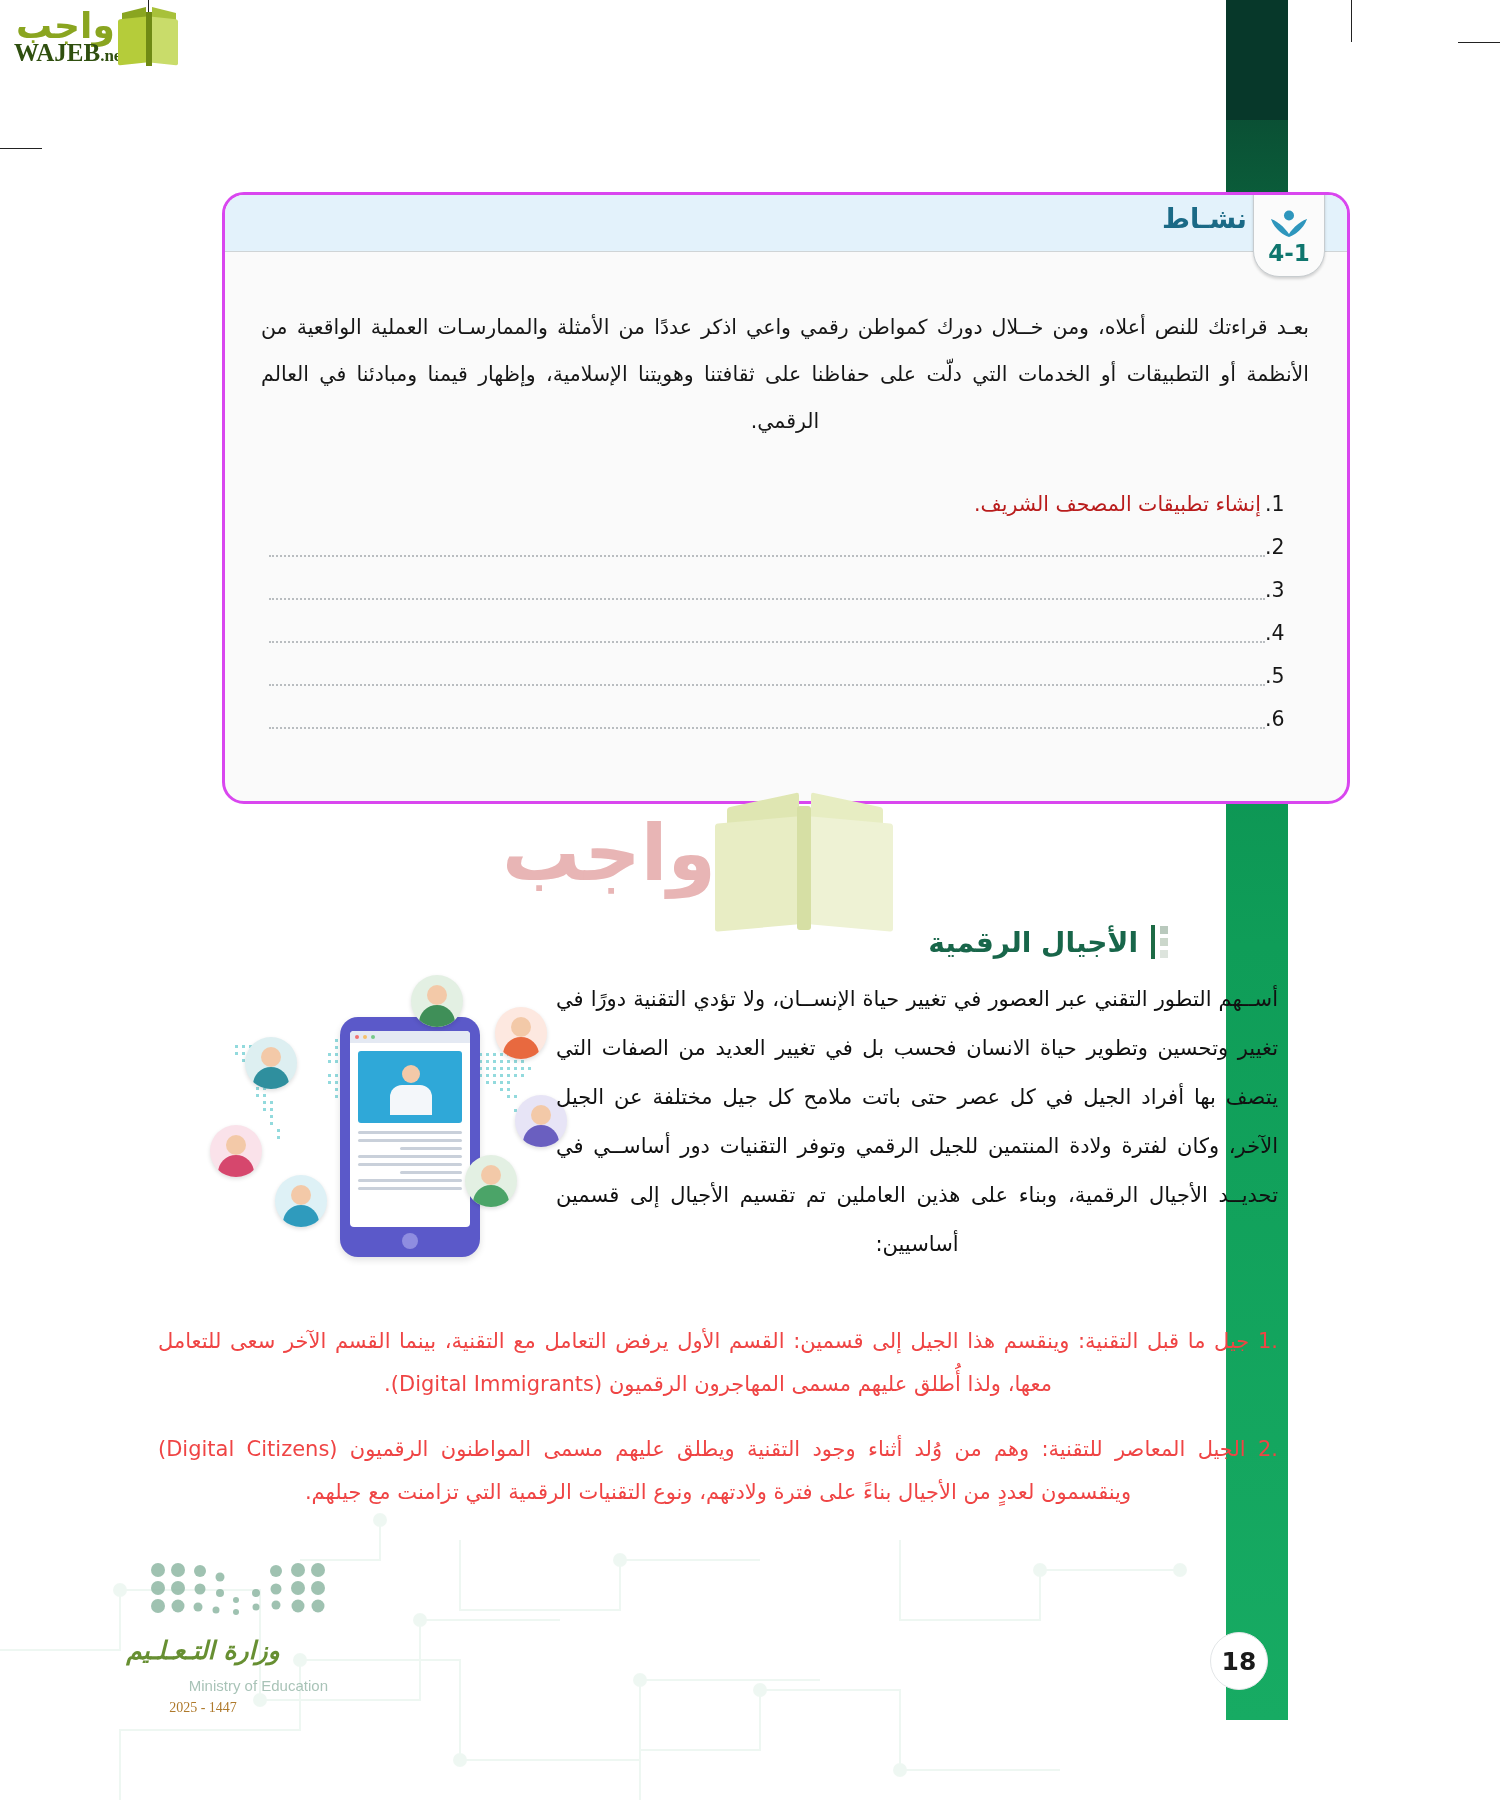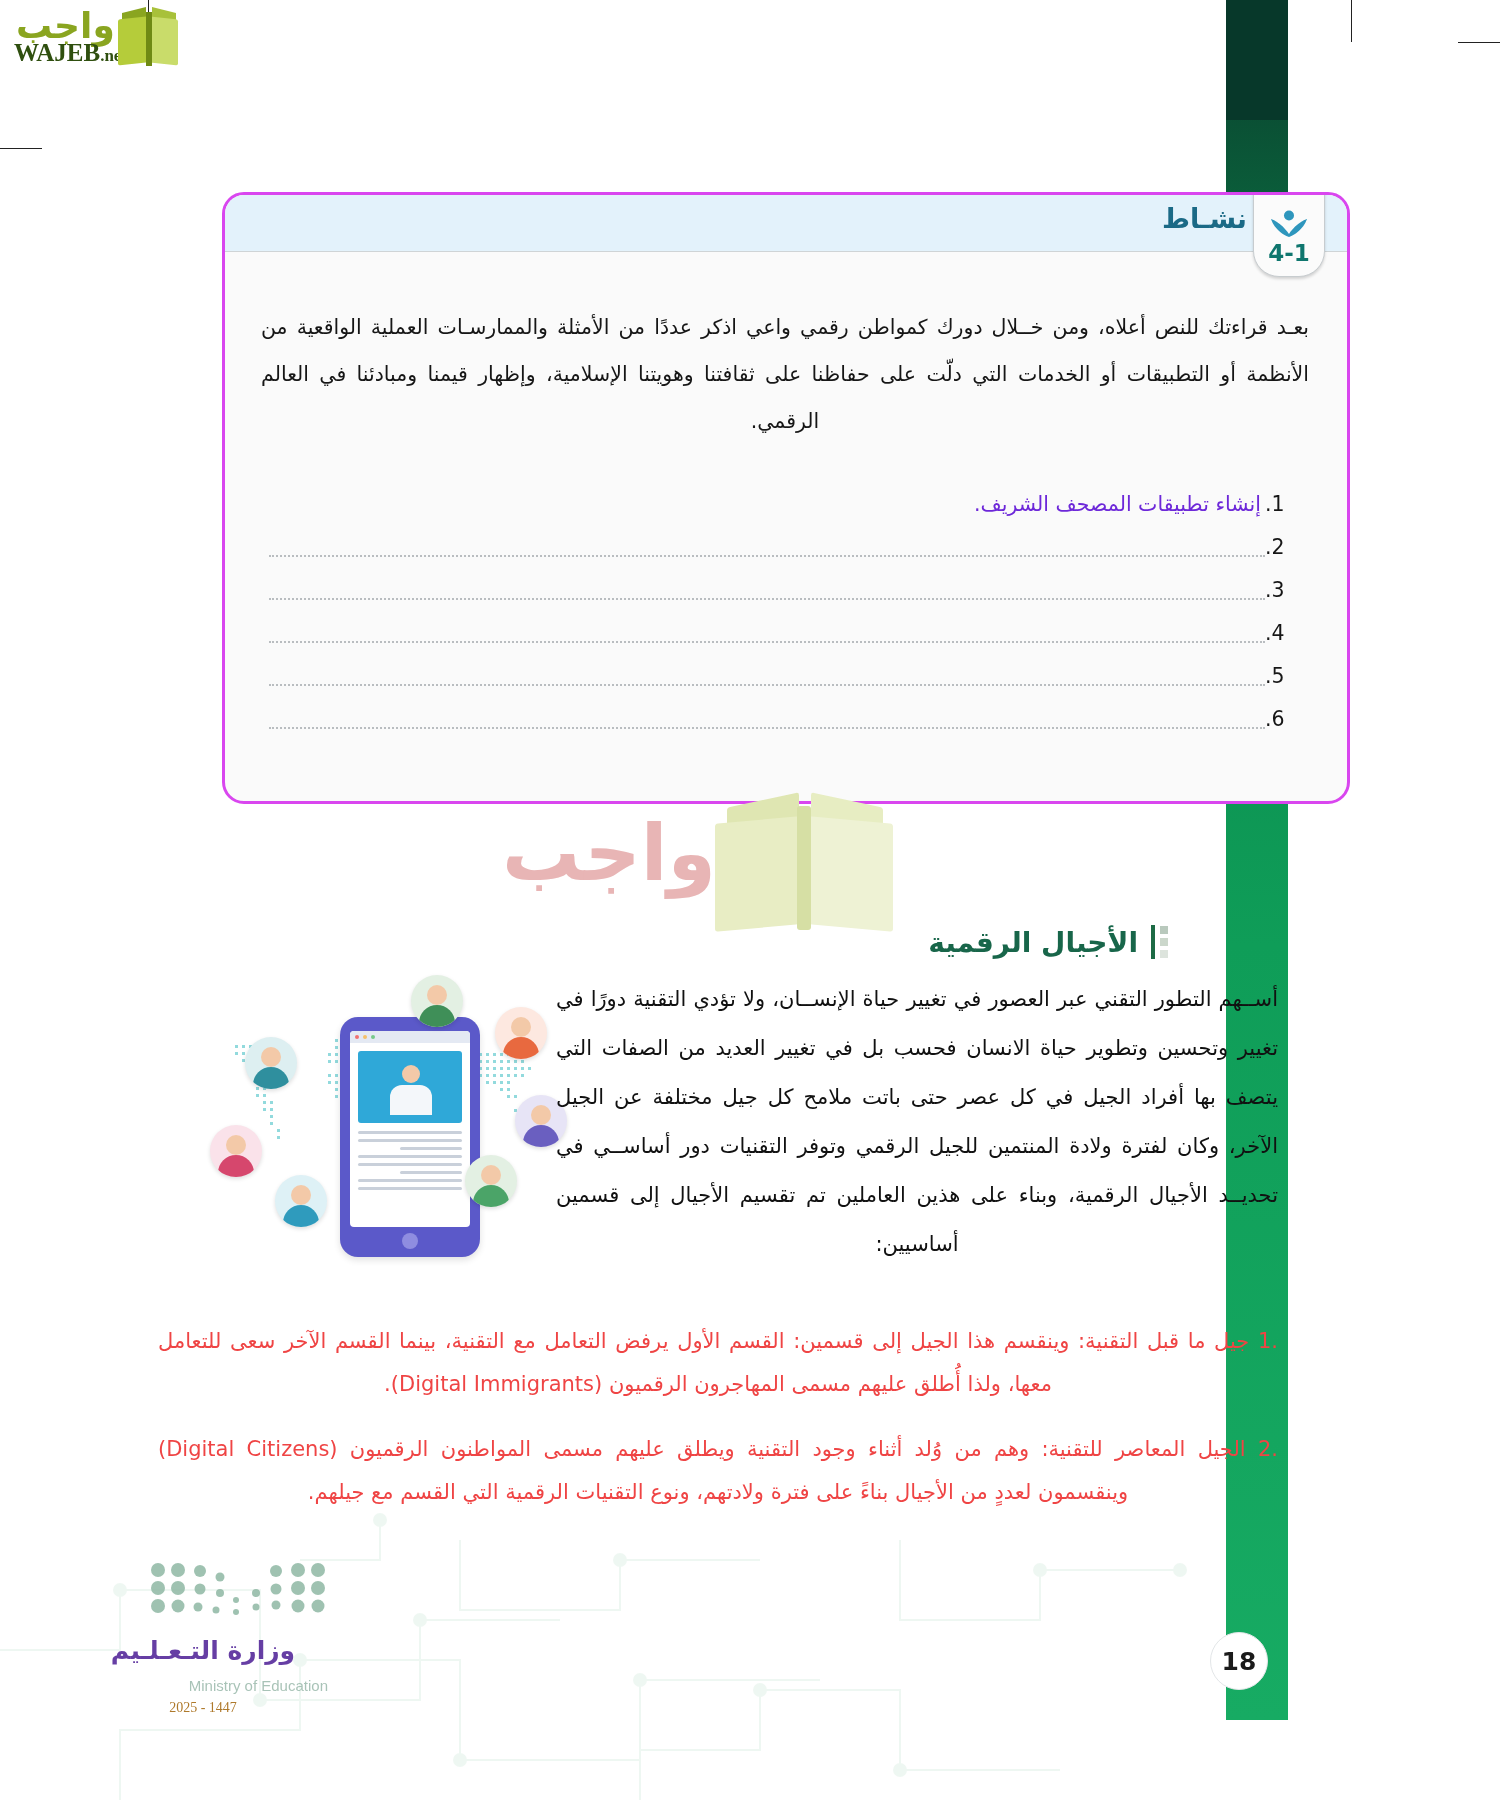--- a/index.html
+++ b/index.html
@@ -205,21 +205,21 @@
     width: 44px;
     text-align: left;
     font-size: 20.5px;
     color: #161616;
     direction: ltr;
     padding-bottom: 4px;
     flex: 0 0 auto;
   }
   .act-item .txt {
     font-size: 20.5px;
-    color: #6d28d9;
+    color: #b91c1c;
     padding-bottom: 4px;
     padding-right: 4px;
     white-space: nowrap;
     flex: 0 0 auto;
   }
   .act-item .rule {
     flex: 1 1 auto;
     height: 0;
     margin-bottom: 6px;
     margin-left: 10px;
@@ -410,22 +410,23 @@
     bottom: 100px;
     width: 250px;
     height: 140px;
     opacity: 0.85;
   }
   .moe .dots { position: relative; width: 180px; height: 60px; margin: 0 auto 12px; }
   .moe .ar {
     text-align: center;
     font-size: 25px;
     font-weight: bold;
-    color: #4c1d95;
+    color: #4d7c0f;
     letter-spacing: 1px;
+    font-style: italic;
   }
   .moe .en {
     text-align: right;
     font-size: 15px;
     color: #9ab9ab;
     direction: ltr;
     margin-top: 12px;
     font-family: "Liberation Sans", sans-serif;
   }
   .moe .yr {
@@ -769,21 +770,21 @@
 
   <div class="body-text">أســهم التطور التقني عبر العصور في تغيير حياة الإنســان، ولا تؤدي التقنية دورًا في تغيير وتحسين وتطوير حياة الانسان فحسب بل في تغيير العديد من الصفات التي يتصف بها أفراد الجيل في كل عصر حتى باتت ملامح كل جيل مختلفة عن الجيل الآخر، وكان لفترة ولادة المنتمين للجيل الرقمي وتوفر التقنيات دور أساســي في تحديــد الأجيال الرقمية، وبناء على هذين العاملين تم تقسيم الأجيال إلى قسمين أساسيين:</div>
 
   <div class="numbered">
     <div class="n-item">
       <span class="lbl">1.</span>
       <span>جيل ما قبل التقنية: وينقسم هذا الجيل إلى قسمين: القسم الأول يرفض التعامل مع التقنية، بينما القسم الآخر سعى للتعامل معها، ولذا أُطلق عليهم مسمى المهاجرون الرقميون (Digital Immigrants).</span>
     </div>
     <div class="n-item">
       <span class="lbl">2.</span>
-      <span>الجيل المعاصر للتقنية: وهم من وُلد أثناء وجود التقنية ويطلق عليهم مسمى المواطنون الرقميون (Digital Citizens) وينقسمون لعددٍ من الأجيال بناءً على فترة ولادتهم، ونوع التقنيات الرقمية التي القسم مع جيلهم.</span>
+      <span>الجيل المعاصر للتقنية: وهم من وُلد أثناء وجود التقنية ويطلق عليهم مسمى المواطنون الرقميون (Digital Citizens) وينقسمون لعددٍ من الأجيال بناءً على فترة ولادتهم، ونوع التقنيات الرقمية التي تزامنت مع جيلهم.</span>
     </div>
   </div>
 
   <svg class="circuit" viewBox="0 0 1230 300">
     <g stroke="#dff0e6" stroke-width="2" fill="none">
       <path d="M0 150 H120 V90 H260 V200 H420 V120 H560"></path>
       <path d="M120 300 V230 H300 V160 H460 V260 H640 V180 H820"></path>
       <path d="M640 300 V250 H760 V190 H900 V270 H1060"></path>
       <path d="M460 40 V110 H620 V60 H760"></path>
       <path d="M900 40 V120 H1040 V70 H1180"></path>

